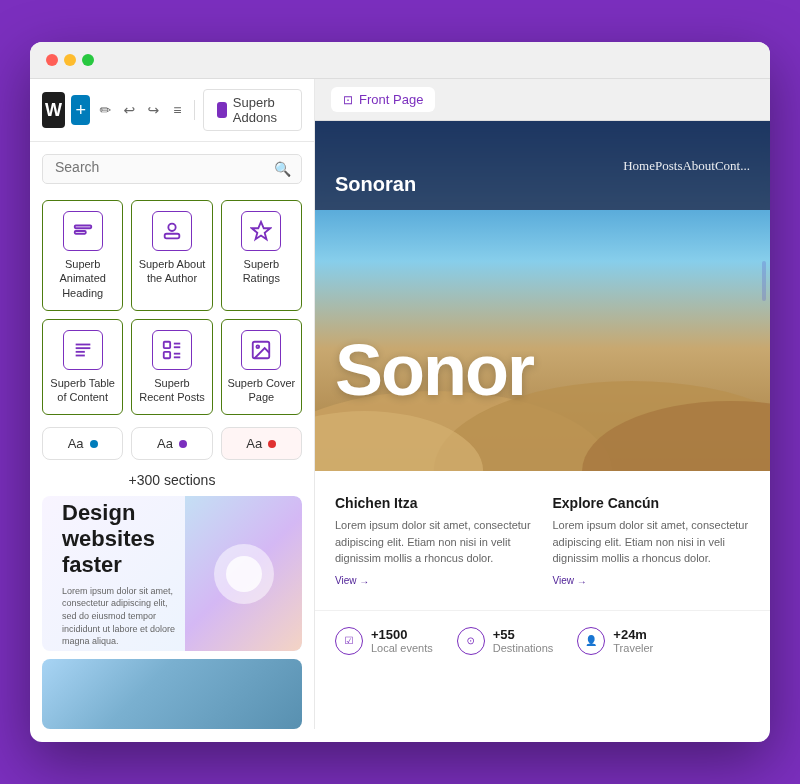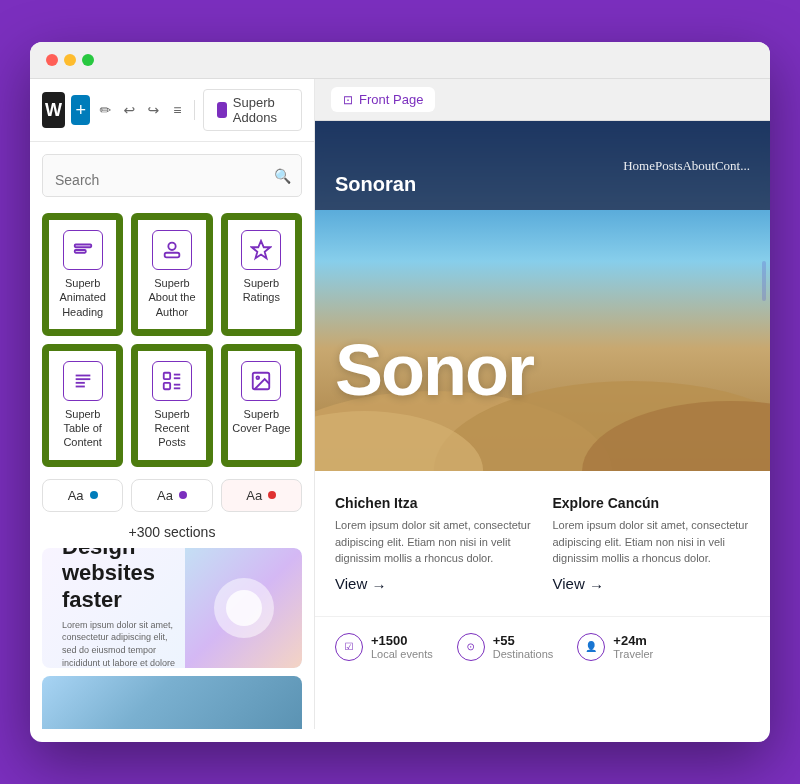--- a/index.html
+++ b/index.html
@@ -112,21 +112,21 @@
       height: 16px;
       background: #7B2FBE;
       border-radius: 3px;
     }
     .search-bar {
       margin: 12px;
       position: relative;
     }
     .search-bar input {
       width: 100%;
-      padding: 17px 32px 8px 12px;
+      padding: 4px 32px 8px 12px;
       border: 1px solid #e0e0e0;
       border-radius: 5px;
       font-size: 14px;
       color: #666;
       outline: none;
       background: #fafafa;
     }
     .search-icon-wrap {
       position: absolute;
       right: 10px;
@@ -142,21 +142,21 @@
       padding: 4px 12px 12px;
     }
     .block-item {
       display: flex;
       flex-direction: column;
       align-items: center;
       text-align: center;
       padding: 10px 4px;
       border-radius: 6px;
       cursor: pointer;
-      border: 7px solid #4d7c0f;
+      border: 1px solid #4d7c0f;
       gap: 6px;
     }
     .block-icon {
       width: 40px;
       height: 40px;
       border: 1.5px solid #7B2FBE;
       border-radius: 6px;
       display: flex;
       align-items: center;
       justify-content: center;
@@ -332,22 +332,22 @@
       color: #1a1a1a;
       margin-bottom: 6px;
     }
     .content-col p {
       font-size: 11px;
       color: #666;
       line-height: 1.5;
       margin-bottom: 8px;
     }
     .view-link {
-      font-size: 15px;
-      color: #0f172a;
+      font-size: 10px;
+      color: #4c1d95;
       display: flex;
       align-items: center;
       gap: 4px;
     }
     .stats-bar {
       background: #fff;
       border-top: 1px solid #f0f0f0;
       padding: 16px 20px;
       display: flex;
       gap: 24px;

